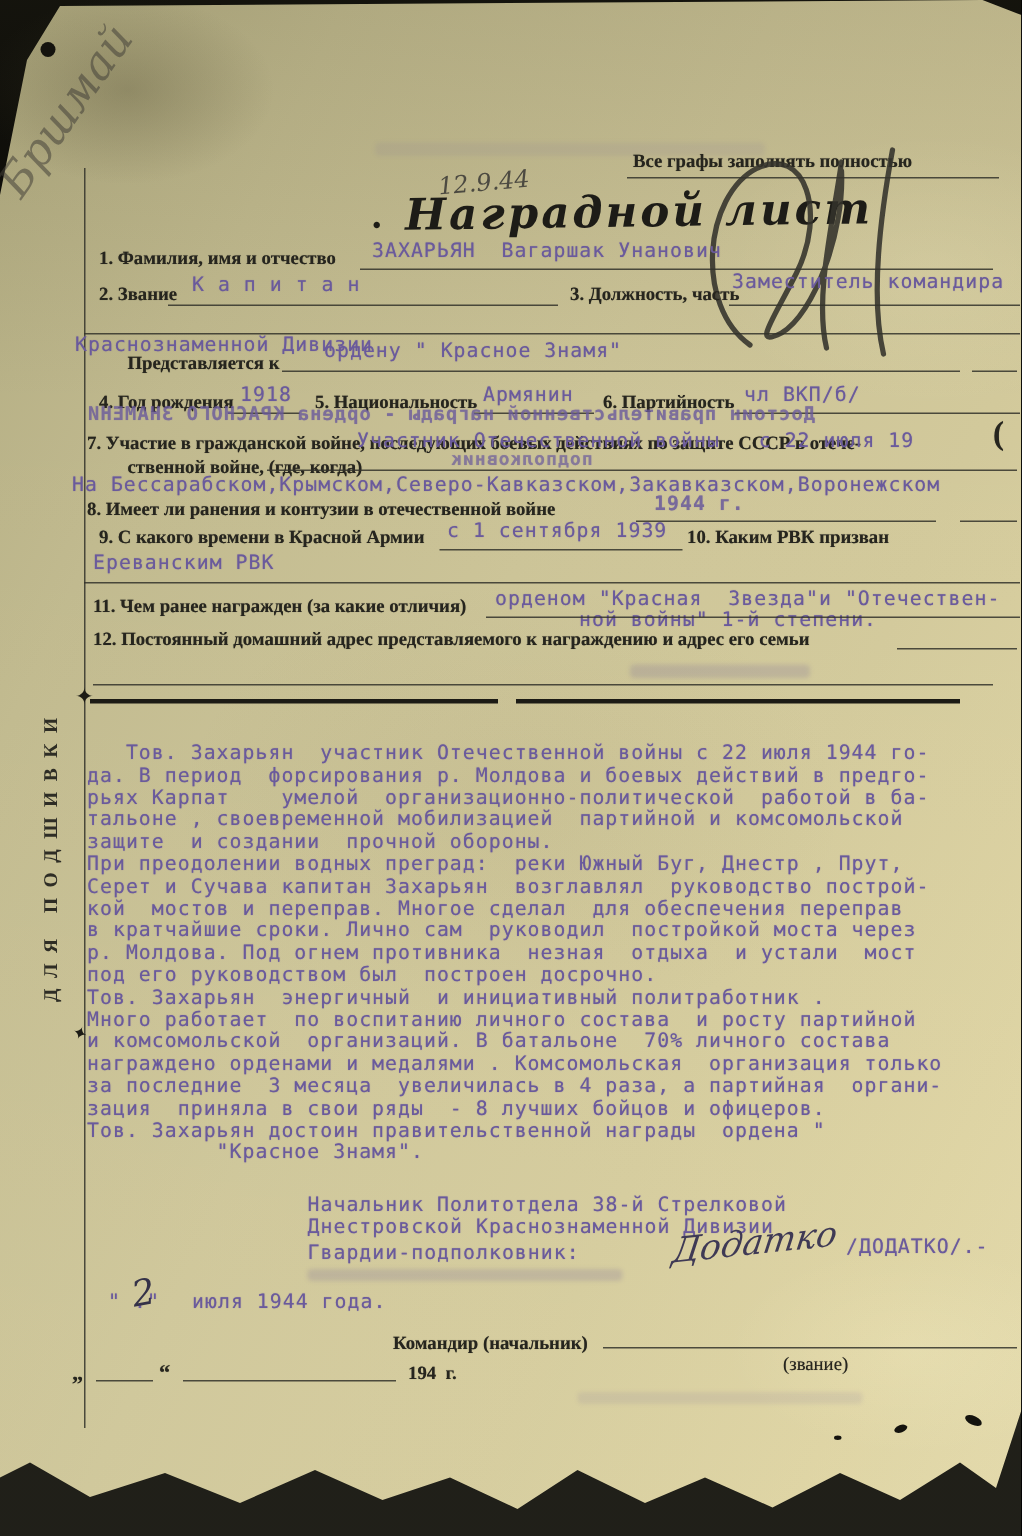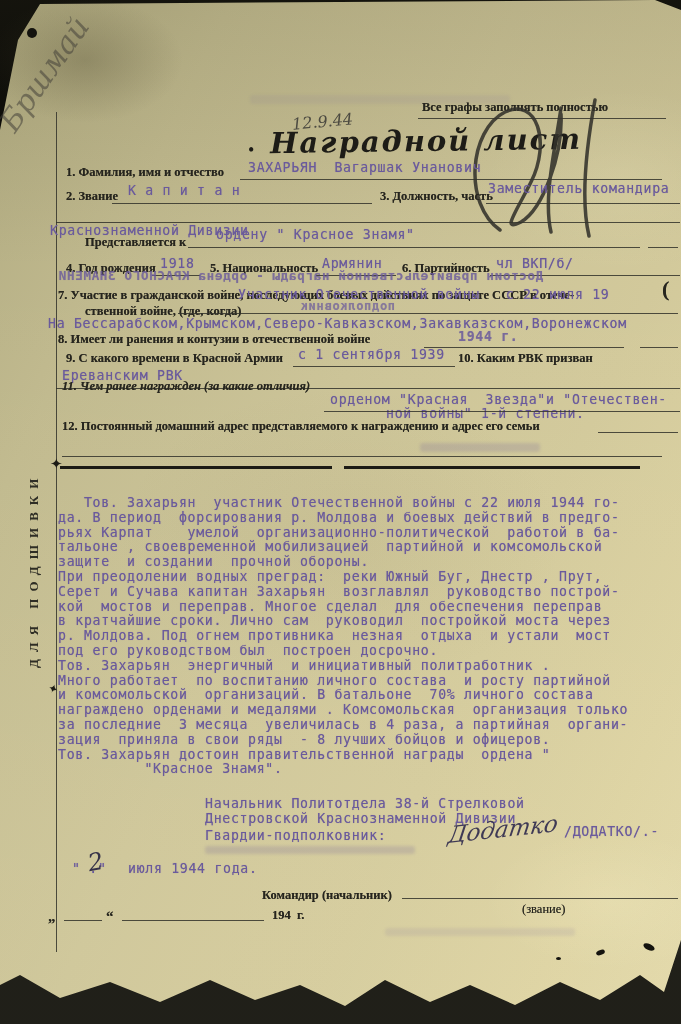--- a/index.html
+++ b/index.html
@@ -95,32 +95,32 @@
 
   <span class="abs lbl" style="left:58px;top:288px;">7. Участие в гражданской войне, последующих боевых действиях по защите СССР в отече-</span>
   <span class="abs lbl" style="left:85px;top:304px;">ственной войне, (где, когда)</span>
   <span class="abs tw" style="left:238px;top:287px;">Участник Отечественной войны   с 22 июля 19</span>
   <span class="abs tw twb mirror" style="left:300px;top:299px;font-size:12px;opacity:.7;">подполковник</span>
   <div class="rule" style="left:178px;top:313px;width:500px;"></div>
   <span class="abs tw" style="left:48px;top:316px;">На Бессарабском,Крымском,Северо-Кавказском,Закавказском,Воронежском</span>
   <span class="abs lbl" style="left:662px;top:276px;font-size:22px;">(</span>
 
   <span class="abs lbl" style="left:58px;top:332px;">8. Имеет ли ранения и контузии в отечественной войне</span>
-  <span class="abs tw twb" style="left:436px;top:329px;opacity:.85;margin-left:22px;">1944 г.</span>
+  <span class="abs tw twb" style="left:436px;top:329px;opacity:.85;">1944 г.</span>
   <div class="rule" style="left:424px;top:347px;width:200px;"></div>
   <div class="rule" style="left:640px;top:347px;width:38px;"></div>
 
   <span class="abs lbl" style="left:66px;top:351px;text-align:center;">9. С какого времени в Красной Армии</span>
   <span class="abs tw" style="left:298px;top:347px;">с 1 сентября 1939</span>
   <div class="rule" style="left:293px;top:366px;width:162px;"></div>
   <span class="abs lbl" style="left:458px;top:351px;">10. Каким РВК призван</span>
   <span class="abs tw" style="left:62px;top:368px;">Ереванским РВК</span>
   <div class="rule" style="left:56px;top:388px;width:624px;"></div>
 
-  <span class="abs lbl" style="left:62px;top:379px;font-style:italic;">11. Чем ранее награжден (за какие отличия)</span>
+  <span class="abs lbl" style="left:62px;top:397px;">11. Чем ранее награжден (за какие отличия)</span>
   <span class="abs tw" style="left:330px;top:392px;">орденом "Красная  Звезда"и "Отечествен-</span>
   <span class="abs tw" style="left:386px;top:406px;">ной войны" 1-й степени.</span>
   <div class="rule" style="left:324px;top:411px;width:356px;"></div>
 
   <span class="abs lbl" style="left:62px;top:419px;">12. Постоянный домашний адрес представляемого к награждению и адрес его семьи</span>
   <div class="rule" style="left:598px;top:432px;width:80px;"></div>
   <div class="smudge" style="left:420px;top:443px;width:120px;height:9px;"></div>
   <div class="rule" style="left:62px;top:456px;width:600px;"></div>
 
   <span class="star" style="left:50px;top:455px;font-size:15px;">✦</span>

